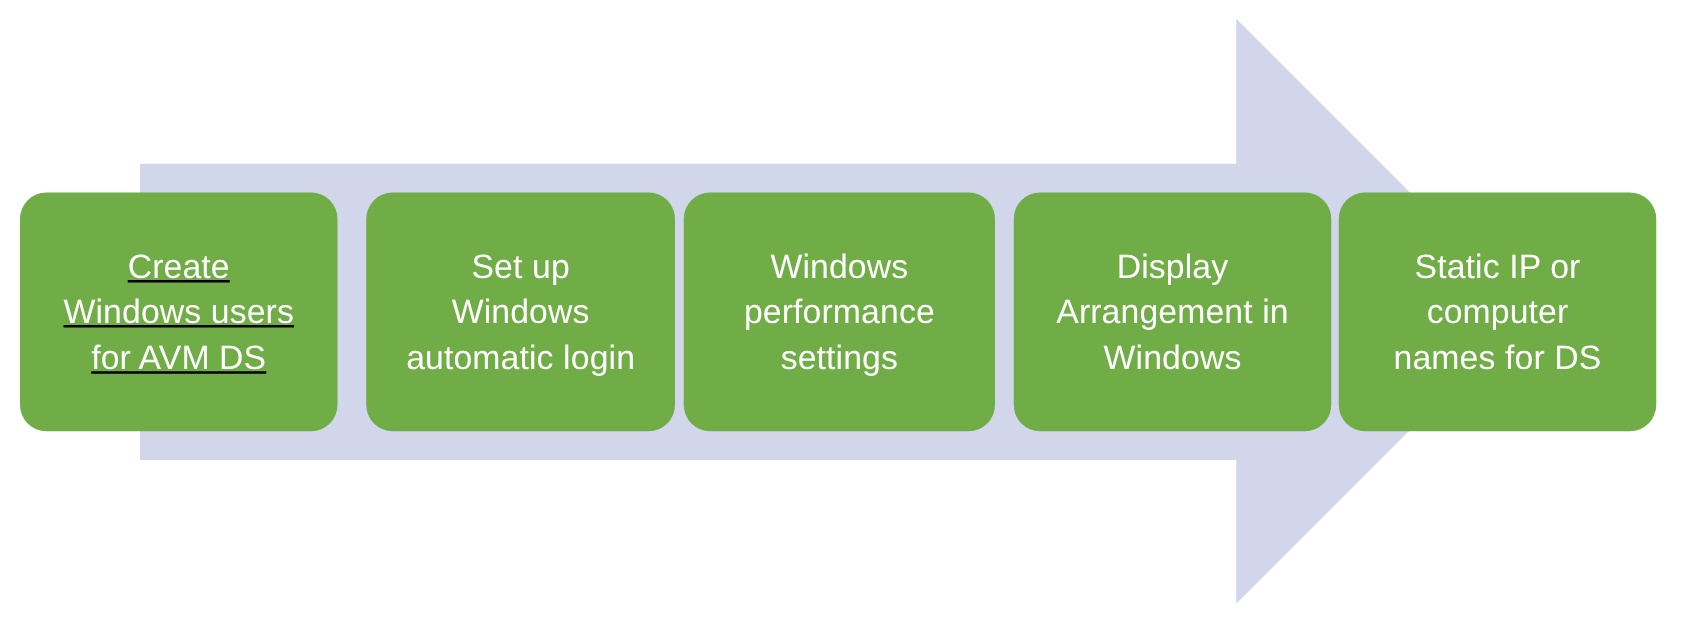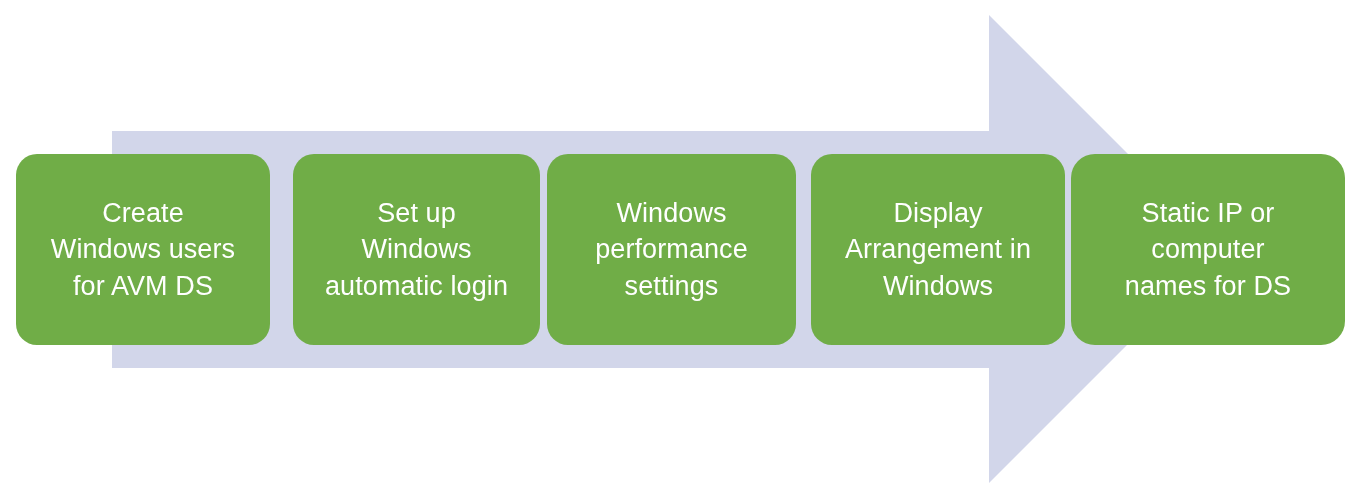--- a/index.html
+++ b/index.html
@@ -48,25 +48,25 @@
     color: #FFFFFF;
     font-family: "Liberation Sans", sans-serif;
     font-size: 27px;
     line-height: 1.34;
     text-align: center;
     letter-spacing: 0.1px;
     white-space: pre-line;
     text-rendering: optimizeLegibility;
   }
   
-  #step-1 { left: 16px;   width: 254px; }
+  #step-1 { left: 16px;   width: 254px; text-decoration: underline; }
   #step-2 { left: 293px;  width: 247px; }
   #step-3 { left: 547px;  width: 249px; }
   #step-4 { left: 811px;  width: 254px; }
-  #step-5 { left: 1071px; width: 274px; border-radius: 24px; }
+  #step-5 { left: 1071px; width: 254px; }
 </style>
 </head>
 <body>
 
 <div id="canvas">
 
   <div id="arrow-layer">
     <svg width="1345" height="497" viewBox="0 0 1345 497" xmlns="http://www.w3.org/2000/svg">
       <polygon points="112,131 989,131 989,15 1223,249 989,483 989,368 112,368" fill="#D2D6EA"></polygon>
     </svg>

